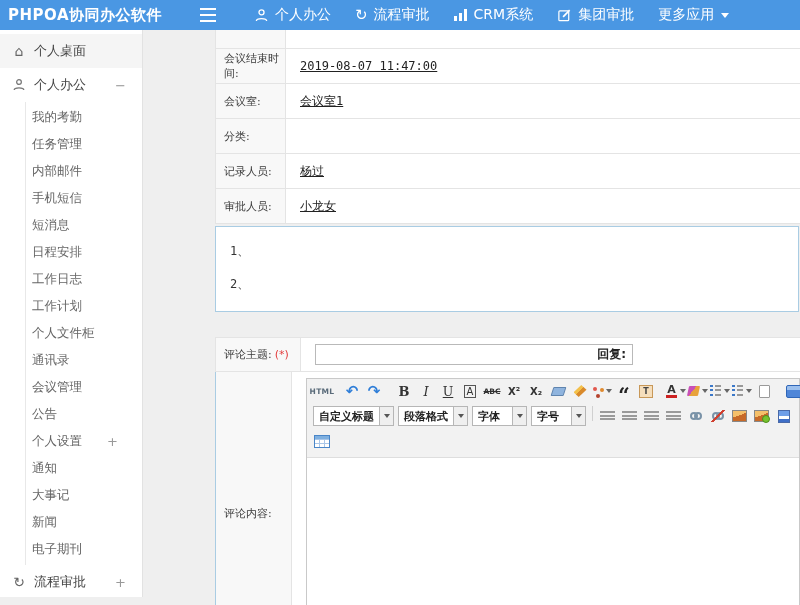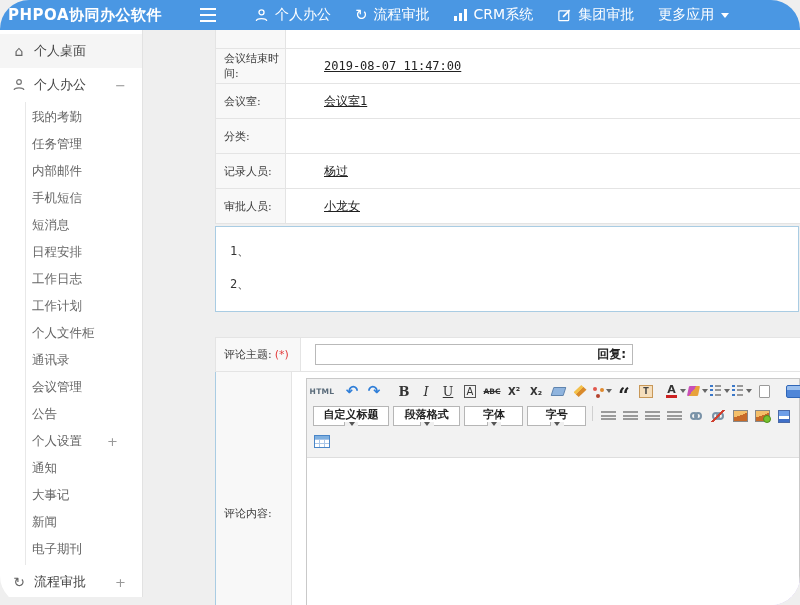--- a/index.html
+++ b/index.html
@@ -1,18 +1,18 @@
 <!DOCTYPE html>
 <html><head>
 <meta charset="utf-8">
 <style>
   * { margin:0; padding:0; box-sizing:border-box; }
   html,body { width:800px; height:605px; }
   body { font-family:"DejaVu Sans","Liberation Sans",sans-serif; background:#efefef; }
-  #app { position:relative; width:800px; height:605px; overflow:hidden; background:#efefef;border-radius:29px; }
+  #app { position:relative; width:800px; height:605px; overflow:hidden; background:#efefef; }
 
   
   .topbar { position:absolute; left:0; top:0; width:800px; height:30px; background:#4a97e3; color:#fff; }
   .logo { position:absolute; left:8px; top:0; height:30px; line-height:30px; font-size:15px; font-weight:bold; letter-spacing:.5px; }
   .hamburger { position:absolute; left:200px; top:8px; width:16px; height:14px; cursor:pointer;
     background:repeating-linear-gradient(to bottom,#fff 0 2px,transparent 2px 6px); background-size:16px 14px; }
   .topnav { position:absolute; left:242px; top:0; height:30px; display:flex; align-items:center; }
   .topnav-item { display:flex; align-items:center; height:30px; padding:0 12px; font-size:14px; cursor:pointer; white-space:nowrap; }
   .topnav-item .nav-ico { margin-right:6px; display:inline-flex; align-items:center; }
   .glyph-ico { font-size:15px; line-height:1; }
@@ -29,21 +29,21 @@
   .sb-lv0.active { background:#f5f5f5; }
   .sb-ico { width:18px; display:inline-flex; justify-content:center; margin-right:6px; color:#666; font-size:14px; line-height:1; }
   .sb-expand { margin-left:auto; margin-right:16px; color:#999; font-size:13px; }
   .subwrap { margin-left:25px; border-left:1px solid #e8e8e8; padding:2px 0; }
   .sb-lv1 { height:27px; padding-left:6px; font-size:12.5px; color:#666; }
   .sb-lv1 .sb-expand { margin-right:24px; }
   .psvg { display:block; }
 
   
   .table1 { position:absolute; left:215px; top:30px; width:585px; background:#fff; border-left:1px solid #e4e4e4; }
-  .frow { display:flex; border-bottom:1px solid #e4e4e4; background:#fff;gap:24px; }
+  .frow { display:flex; border-bottom:1px solid #e4e4e4; background:#fff; }
   .frow .lbl { width:70px; background:#f8f8f8; border-right:1px solid #e4e4e4; font-size:11px; color:#3a3a3a; display:flex; align-items:center; padding-left:8px; }
   .frow .val { flex:1; display:flex; align-items:center; padding-left:14px; font-family:"DejaVu Sans Mono","Liberation Mono",monospace; font-size:12px; color:#222;text-decoration:underline; }
   .frow.partial { height:19px; }
   .frow.std { height:35px; }
 
   .contentbox { position:absolute; left:215px; top:226px; width:584px; height:86px; background:#fff; border:1px solid #a9cce3; padding:16px 0 0 14px; }
   .cline { font-family:"DejaVu Sans Mono","Liberation Mono",monospace; font-size:12px; color:#333; line-height:16px; }
   .cline + .cline { margin-top:17px; }
 
   .table2 { position:absolute; left:215px; top:337px; width:585px; background:#8b5cf6; }
@@ -93,21 +93,21 @@
   .ico-unlink i { width:8px; height:8px; border:2px solid #7a93a8; border-radius:50%; display:block; }
   .ico-unlink i + i { margin-left:-4px; }
   .ico-unlink .slash { position:absolute; inset:-2px; background:linear-gradient(135deg,transparent 44%,#d04030 44% 56%,transparent 56%); }
   .ico-pic { width:15px; height:12px; border:1px solid #888; background:linear-gradient(160deg,#f5c06a 0 45%,#c86a28 45% 100%); position:relative; }
   .ico-pic.media::after { content:''; position:absolute; right:-2px; bottom:-2px; width:6px; height:6px; border-radius:50%; background:#76c32f; border:1px solid #4e8e1a; }
   .ico-hr { width:12px; height:13px; background:linear-gradient(#6f9fe8 0 5px,#fff 5px 8px,#3f6fc8 8px 13px); border:1px solid #4a6aa8; }
   .ico-table { width:16px; height:13px; border:1px solid #4a86c8; background-color:#fff;
     background-image: linear-gradient(#7fb0e0 0 3px, transparent 3px),
                       repeating-linear-gradient(to right, transparent 0 4px, #a9c6e8 4px 5px),
                       repeating-linear-gradient(to bottom, transparent 0 3px, #a9c6e8 3px 4px); }
-  .tb-select { height:20px; border:1px solid #b6b6b6; background:#fff; display:inline-flex; align-items:center; margin:0 2px; cursor:pointer;flex-direction:column; }
+  .tb-select { height:20px; border:1px solid #b6b6b6; background:#fff; display:inline-flex; align-items:center; margin:0 2px; cursor:pointer; }
   .tb-select .sel-txt { font-size:11px; color:#222; font-weight:bold; padding:0 5px; flex:1; white-space:nowrap; }
   .tb-select .sel-btn { width:14px; height:18px; border-left:1px solid #b6b6b6; background:#efefef; display:flex; align-items:center; justify-content:center; }
   .tb-select .sel-btn::after { content:''; width:0; height:0; border-left:3px solid transparent; border-right:3px solid transparent; border-top:4px solid #555; }
   .w-head { width:88px; } .w-para { width:78px; } .w-font { width:68px; } .w-size { width:68px; }
   .ebody { flex:1; background:#fff; }
 </style>
 </head>
 <body>
 
 <div id="app">

